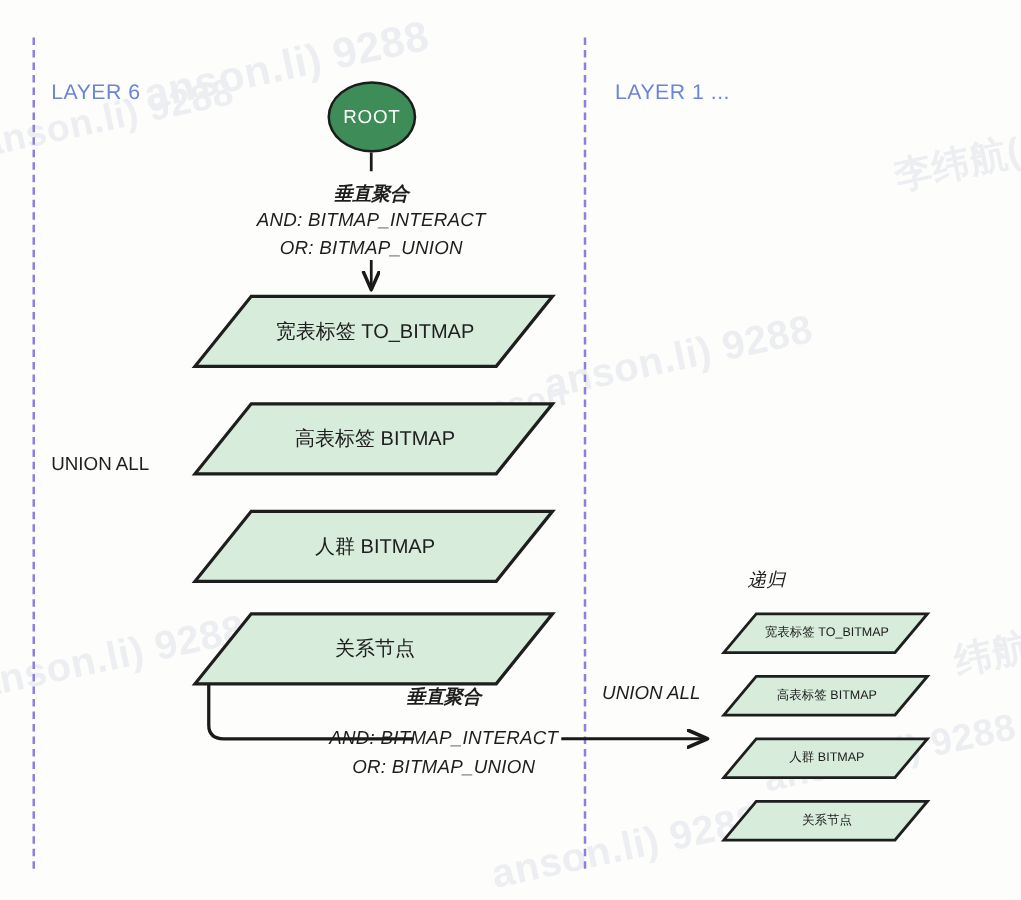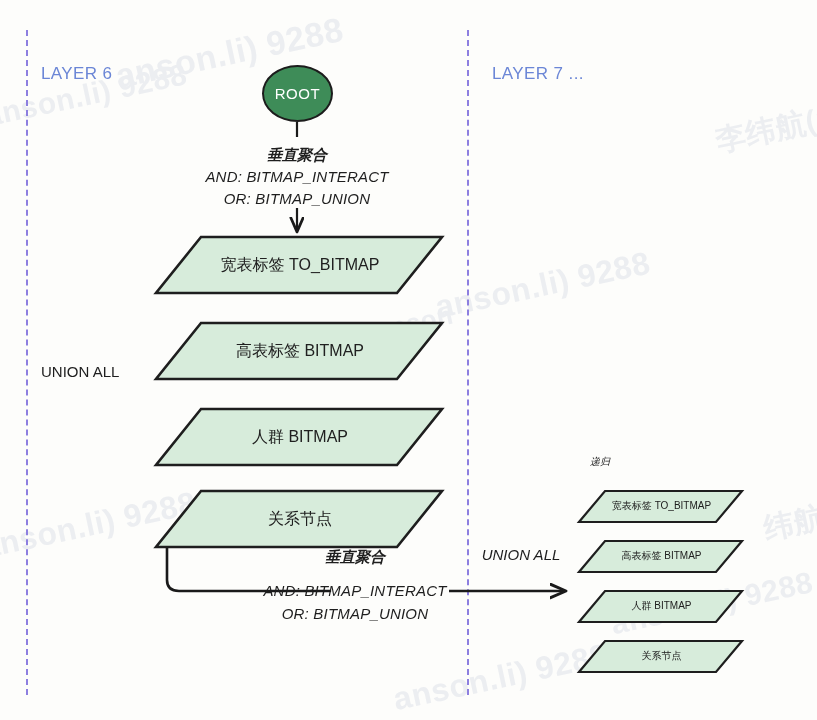--- a/index.html
+++ b/index.html
@@ -96,21 +96,21 @@
   <div class="wm" style="left:432px; top:290px; transform:rotate(-12deg); font-size:32px;">anson.li) 9288</div>
   <div class="wm" style="left:-22px; top:530px; transform:rotate(-12deg); font-size:32px;">anson.li) 9288</div>
   <div class="wm" style="left:760px; top:510px; transform:rotate(-12deg); font-size:30px;">纬航(m</div>
   <div class="wm" style="left:390px; top:682px; transform:rotate(-12deg); font-size:32px;">anson.li) 9288</div>
   <div class="wm" style="left:608px; top:608px; transform:rotate(-12deg); font-size:30px;">anson.li) 9288</div>
 
   <div class="vdash" style="left:26px; top:30px; height:665px;"></div>
   <div class="vdash" style="left:467px; top:30px; height:665px;"></div>
 
   <div class="layer-cap" style="left:41px; top:64px;">LAYER 6</div>
-  <div class="layer-cap" style="left:492px; top:64px;">LAYER 7 ...</div>
+  <div class="layer-cap" style="left:492px; top:64px;">LAYER 1 ...</div>
 
   <svg id="wires" viewBox="0 0 817 720">
     <defs>
       <marker id="arrowhead" markerWidth="9" markerHeight="9" refX="6.4" refY="3.2" orient="auto" markerUnits="strokeWidth">
         <path d="M0.4,0.4 L6.8,3.2 L0.4,6.0" fill="none" stroke="#1a1a1a" stroke-width="1.25" stroke-linecap="round" stroke-linejoin="round"></path>
       </marker>
     </defs>
 
     <line x1="297" y1="122" x2="297" y2="137" stroke="#1a1a1a" stroke-width="2.2" stroke-linecap="butt"></line>
 
@@ -158,21 +158,21 @@
   </div>
 
   <div class="dtext" style="left:41px; top:363px; font-size:15px;">UNION ALL</div>
 
   <div class="dtext center" style="left:355px; top:548px; font-size:15px; font-weight:700;">垂直聚合</div>
   <div class="dtext center mono-ish" style="left:355px; top:582px; font-size:15px;">AND: BITMAP_INTERACT</div>
   <div class="dtext center mono-ish" style="left:355px; top:605px; font-size:15px;">OR: BITMAP_UNION</div>
 
   <div class="dtext center" style="left:521px; top:546px; font-size:15px;">UNION ALL</div>
 
-  <div class="dtext center" style="left:600px; top:455px; font-size:10px;">递归</div>
+  <div class="dtext center" style="left:613px; top:455px; font-size:15px;">递归</div>
 
   <div class="para" style="left:578px; top:490px; width:165px; height:33px;">
     <svg width="165" height="33" viewBox="0 0 165 33">
       <polygon points="27,1 164,1 138,32 1,32" fill="#d7ecdb" stroke="#1e1e1e" stroke-width="2.2" stroke-linejoin="miter"></polygon>
     </svg>
     <div class="plabel" style="top:9px; font-size:10px;">宽表标签 TO_BITMAP</div>
   </div>
 
   <div class="para" style="left:578px; top:540px; width:165px; height:33px;">
     <svg width="165" height="33" viewBox="0 0 165 33">

